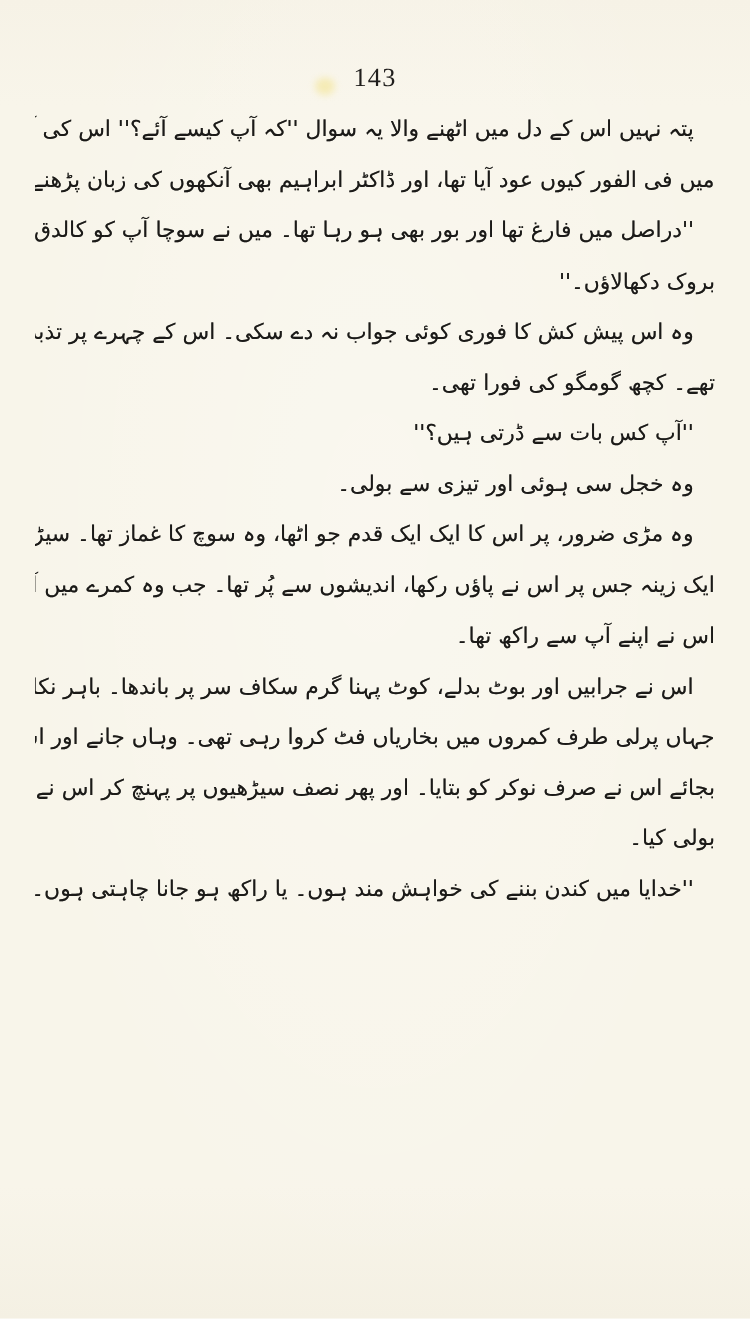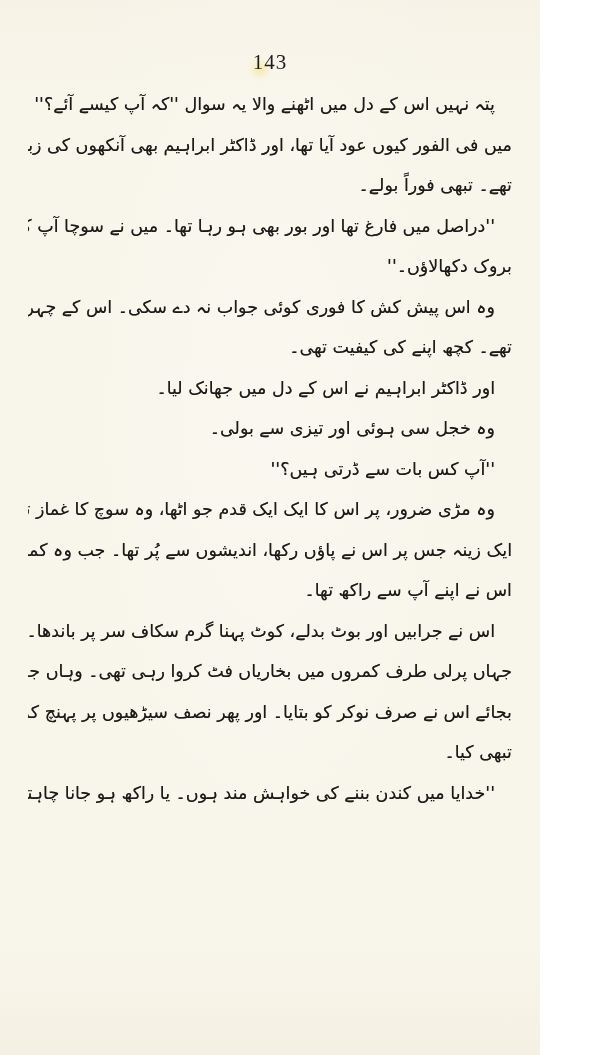--- a/index.html
+++ b/index.html
@@ -7,21 +7,21 @@
       padding: 0;
     }
     body {
       width: 600px;
       height: 1055px;
       font-family: "DejaVu Sans", sans-serif;
       overflow: hidden;
     }
     .book-page {
       position: relative;
-      width: 540px;
+      width: 600px;
       height: 1055px;
       background:
         radial-gradient(ellipse at 50% 40%, rgba(255,255,255,0.25), rgba(0,0,0,0) 70%),
         linear-gradient(180deg, #f6f2e6 0%, #f8f5ea 8%, #f8f5ea 90%, #f4f0e3 100%);
     }
     .smudge {
       position: absolute;
       left: 252px;
       top: 62px;
       width: 16px;
@@ -69,30 +69,28 @@
 <body>
 
 <div class="book-page">
   <div class="smudge"></div>
 
   <div class="page-number">143</div>
 
   <div class="text-block" lang="ur" dir="rtl">
     <div class="ln indent">پتہ نہیں اس کے دل میں اٹھنے والا یہ سوال ''کہ آپ کیسے آئے؟'' اس کی آنکھوں</div>
     <div class="ln">میں فی الفور کیوں عود آیا تھا، اور ڈاکٹر ابراہیم بھی آنکھوں کی زبان پڑھنے میں شاید بڑے ماہر</div>
-    <div class="ln">تھے۔ تبھی فوراً بولے۔</div>
     <div class="ln indent">''دراصل میں فارغ تھا اور بور بھی ہو رہا تھا۔ میں نے سوچا آپ کو کالدق کے سیر گاہ</div>
     <div class="ln">بروک دکھالاؤں۔''</div>
     <div class="ln indent">وہ اس پیش کش کا فوری کوئی جواب نہ دے سکی۔ اس کے چہرے پر تذبذب کے آثار</div>
-    <div class="ln">تھے۔ کچھ اپنے کی کیفیت تھی۔</div>
-    <div class="ln indent">اور ڈاکٹر ابراہیم نے اس کے دل میں جھانک لیا۔</div>
+    <div class="ln">تھے۔ کچھ گومگو کی فورا تھی۔</div>
+    <div class="ln indent">''آپ کس بات سے ڈرتی ہیں؟''</div>
     <div class="ln indent">وہ خجل سی ہوئی اور تیزی سے بولی۔</div>
-    <div class="ln indent">''آپ کس بات سے ڈرتی ہیں؟''</div>
     <div class="ln indent">وہ مڑی ضرور، پر اس کا ایک ایک قدم جو اٹھا، وہ سوچ کا غماز تھا۔ سیڑھیوں کا ایک</div>
     <div class="ln">ایک زینہ جس پر اس نے پاؤں رکھا، اندیشوں سے پُر تھا۔ جب وہ کمرے میں آ کر کھڑی ہوئی</div>
     <div class="ln">اس نے اپنے آپ سے راکھ تھا۔</div>
     <div class="ln indent">اس نے جرابیں اور بوٹ بدلے، کوٹ پہنا گرم سکاف سر پر باندھا۔ باہر نکلی۔ شاہ</div>
     <div class="ln">جہاں پرلی طرف کمروں میں بخاریاں فٹ کروا رہی تھی۔ وہاں جانے اور اسے بتانے کی</div>
     <div class="ln">بجائے اس نے صرف نوکر کو بتایا۔ اور پھر نصف سیڑھیوں پر پہنچ کر اس نے دفعتاً اپنے آپ سے</div>
-    <div class="ln">تبھی کیا۔</div>
+    <div class="ln">بولی کیا۔</div>
     <div class="ln indent">''خدایا میں کندن بننے کی خواہش مند ہوں۔ یا راکھ ہو جانا چاہتی ہوں۔''</div>
   </div>
 </div>
 
 </body></html>

